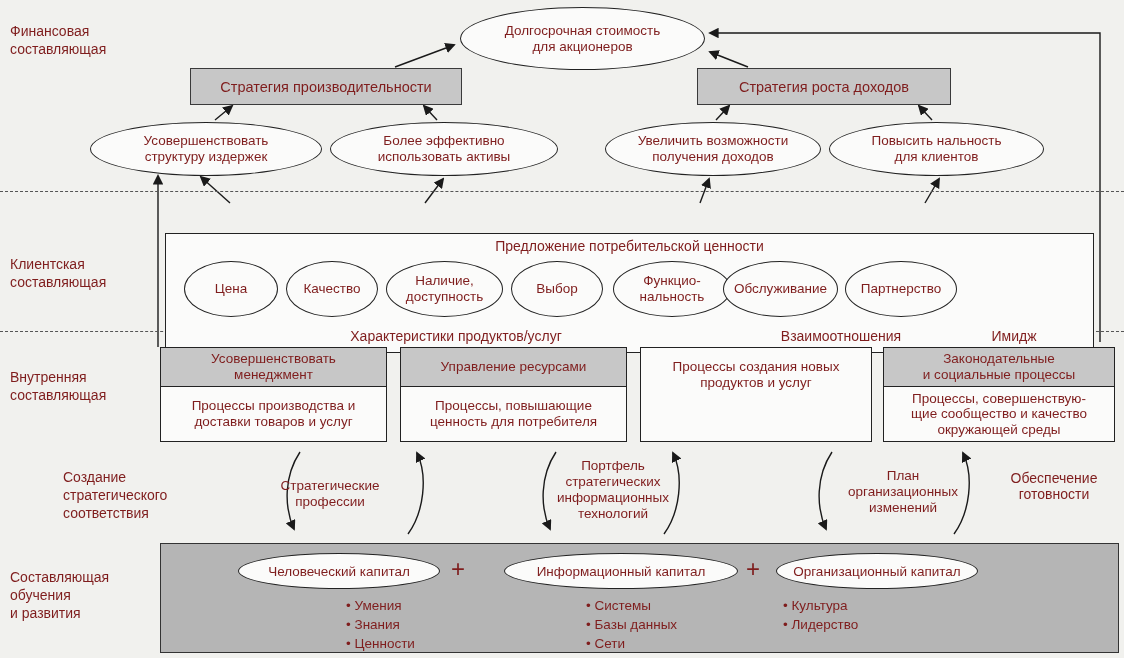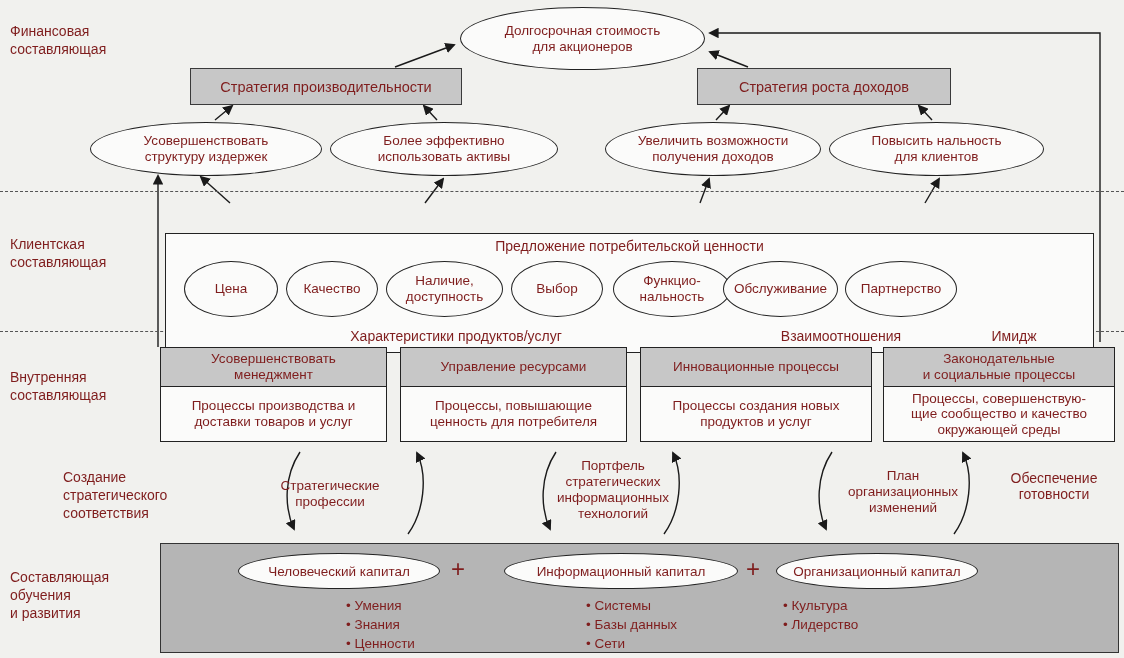--- a/index.html
+++ b/index.html
@@ -97,21 +97,21 @@
       <path d="M832,452 C816,476 816,507 826,529" marker-end="url(#ah)"></path>
       <path d="M954,534 C970,512 974,476 963,453" marker-end="url(#ah)"></path>
     </g>
   </svg>
 
   <div class="dashed" style="top:191px"></div>
   <div class="dashed" style="top:331px"></div>
 
   <div class="side-label pre" style="left:10px;top:22px">Финансовая
 составляющая</div>
-  <div class="side-label pre" style="left:10px;top:235px">Клиентская
+  <div class="side-label pre" style="left:10px;top:255px">Клиентская
 составляющая</div>
   <div class="side-label pre" style="left:10px;top:368px">Внутренняя
 составляющая</div>
   <div class="side-label pre" style="left:10px;top:568px">Составляющая
 обучения
 и развития</div>
 
   <div class="ell pre" style="left:460px;top:7px;width:243px;height:61px">Долгосрочная стоимость
 для акционеров</div>
   <div class="strategy-box" style="left:190px;top:68px;width:270px">Стратегия производительности</div>
@@ -146,21 +146,20 @@
 менеджмент</div>
     <div class="proc-body pre">Процессы производства и
 доставки товаров и услуг</div>
   </div>
   <div class="proc-box" style="left:400px;width:225px">
     <div class="proc-head pre">Управление ресурсами</div>
     <div class="proc-body pre">Процессы, повышающие
 ценность для потребителя</div>
   </div>
   <div class="proc-box" style="left:640px;width:230px">
-    <div class="proc-head pre">Инновационные процессы</div>
     <div class="proc-body pre">Процессы создания новых
 продуктов и услуг</div>
   </div>
   <div class="proc-box" style="left:883px;width:230px">
     <div class="proc-head pre">Законодательные
 и социальные процессы</div>
     <div class="proc-body pre" style="line-height:15.5px">Процессы, совершенствую-
 щие сообщество и качество
 окружающей среды</div>
   </div>

